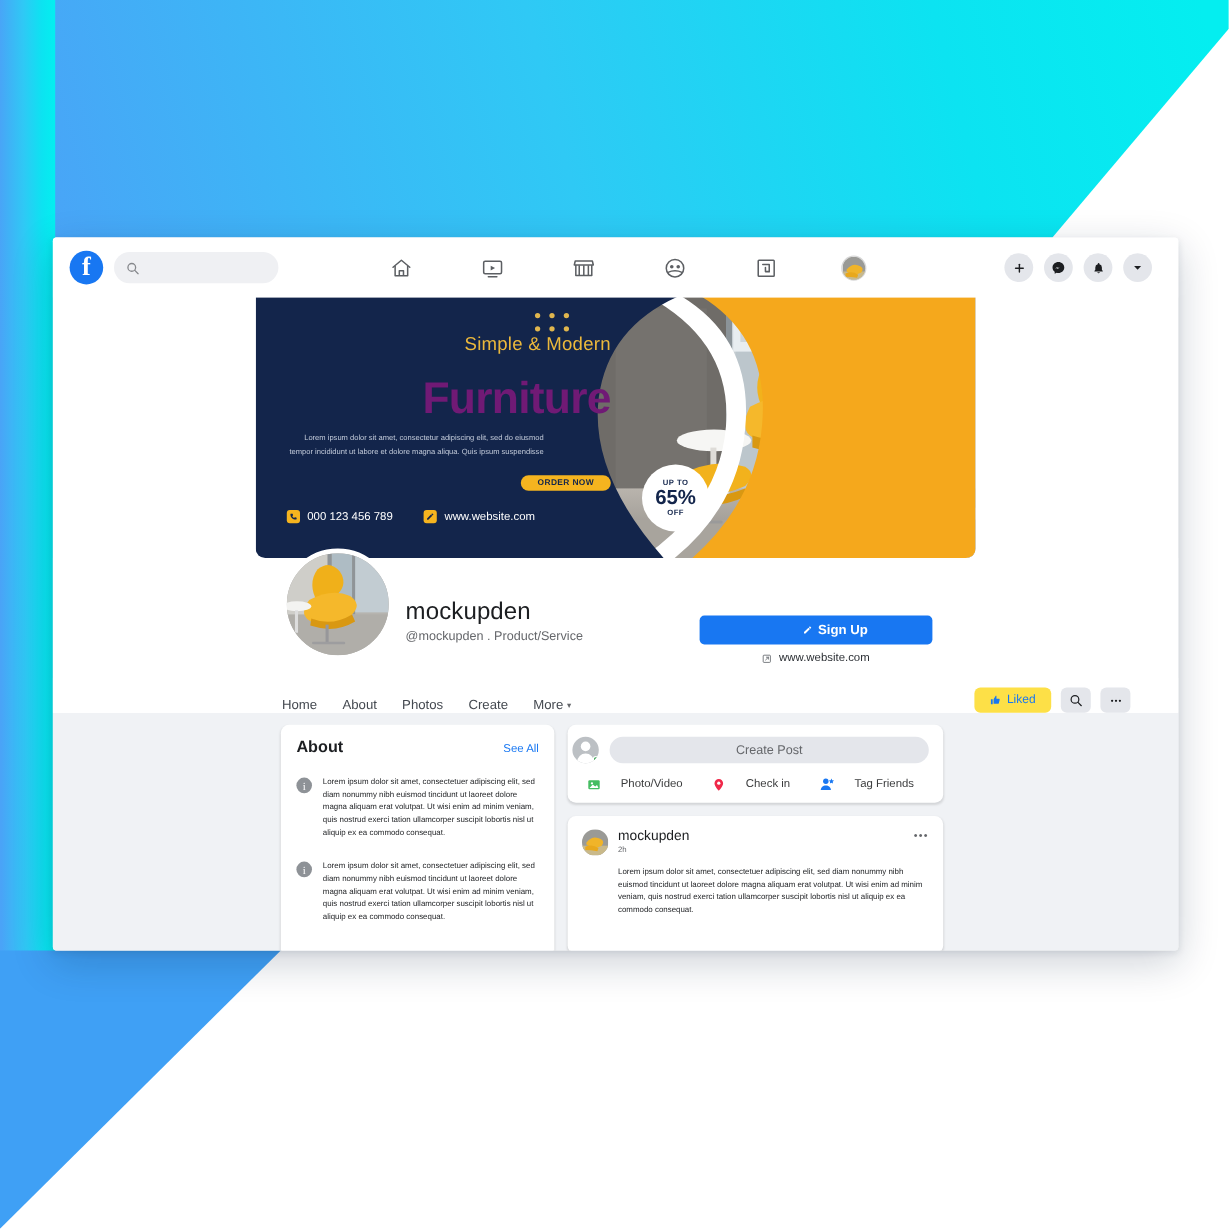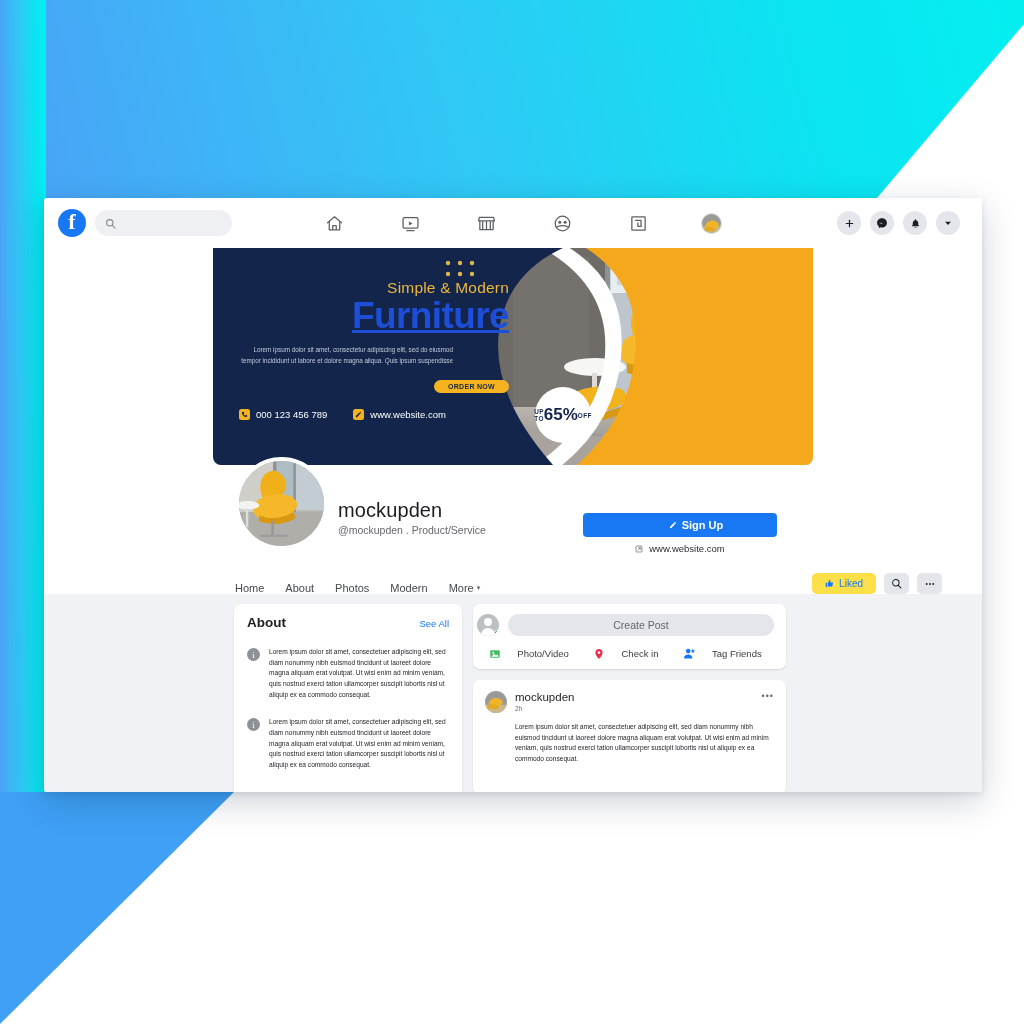--- a/index.html
+++ b/index.html
@@ -414,21 +414,21 @@
         </g>
 
         <g>
           <circle cx="195" cy="190" r="0" fill="none"></circle>
         </g>
       </g>
     </svg>
 
     <div style="position:absolute;left:26px;top:32px;width:270px;">
       <div style="font-size:15.5px;color:#EBB83C;font-weight:normal;letter-spacing:.2px;">Simple &amp; Modern</div>
-      <div style="font-size:37px;color:#1d4ed8;font-weight:bold;line-height:1;margin-top:0;letter-spacing:-.6px;text-decoration:underline;">Furniture</div>
+      <div style="font-size:37px;color:#701a75;font-weight:bold;line-height:1;margin-top:16px;letter-spacing:-.6px;">Furniture</div>
       <div style="font-size:6.3px;color:#C3CBDA;line-height:1.72;margin-top:11px;width:214px;">Lorem ipsum dolor sit amet, consectetur adipiscing elit, sed do eiusmod tempor incididunt ut labore et dolore magna aliqua. Quis ipsum suspendisse</div>
 
       <div style="margin-top:13px;display:inline-flex;align-items:center;justify-content:center;
                   background:#F5B41F;border-radius:9px;height:13px;padding:0 14px;">
         <span style="font-size:7px;font-weight:bold;color:#13254B;letter-spacing:.3px;">ORDER NOW</span>
       </div>
 
       <div style="margin-top:16px;display:flex;align-items:center;gap:26px;">
         <div style="display:flex;align-items:center;gap:6px;">
           <span style="width:11px;height:11px;border-radius:2.5px;background:#F5B41F;display:flex;align-items:center;justify-content:center;">
@@ -443,21 +443,21 @@
             <svg width="7" height="7" viewBox="0 0 24 24" fill="#13254B">
                 <path d="M3 17.3V21h3.7L17.9 9.8l-3.7-3.7L3 17.3zM20.7 7a1 1 0 000-1.4l-2.3-2.3a1 1 0 00-1.4 0l-1.8 1.8 3.7 3.7L20.7 7z"></path>
               </svg>
           </span>
           <span style="font-size:9.5px;color:#ffffff;">www.website.com</span>
         </div>
       </div>
     </div>
 
     <div style="position:absolute;left:322px;top:140px;width:56px;height:56px;border-radius:50%;
-                background:#ffffff;display:flex;flex-direction:row;align-items:center;justify-content:center;">
+                background:#ffffff;display:flex;flex-direction:column;align-items:center;justify-content:center;">
       <span style="font-size:6.4px;font-weight:bold;color:#13254B;letter-spacing:.4px;">UP TO</span>
       <span style="font-size:17px;font-weight:bold;color:#13254B;line-height:1.05;">65%</span>
       <span style="font-size:6.4px;font-weight:bold;color:#13254B;letter-spacing:.4px;">OFF</span>
     </div>
   </div>
 
   <div class="profile-area">
 
     <div class="pic">
       <svg viewBox="0 0 100 100" width="85" height="85">
@@ -509,21 +509,21 @@
       <div class="tab">
         <span>Home</span>
       </div>
       <div class="tab">
         <span>About</span>
       </div>
       <div class="tab">
         <span>Photos</span>
       </div>
       <div class="tab">
-        <span>Modern</span>
+        <span>Create</span>
       </div>
       <div class="tab">
         <span>More</span>
         <span style="font-size:7px;color:#65676B;">▾</span>
       </div>
     </div>
 
     <div class="tabs-right">
       <div class="liked-btn">
         <svg width="9" height="9" viewBox="0 0 24 24" fill="#1877F2">

